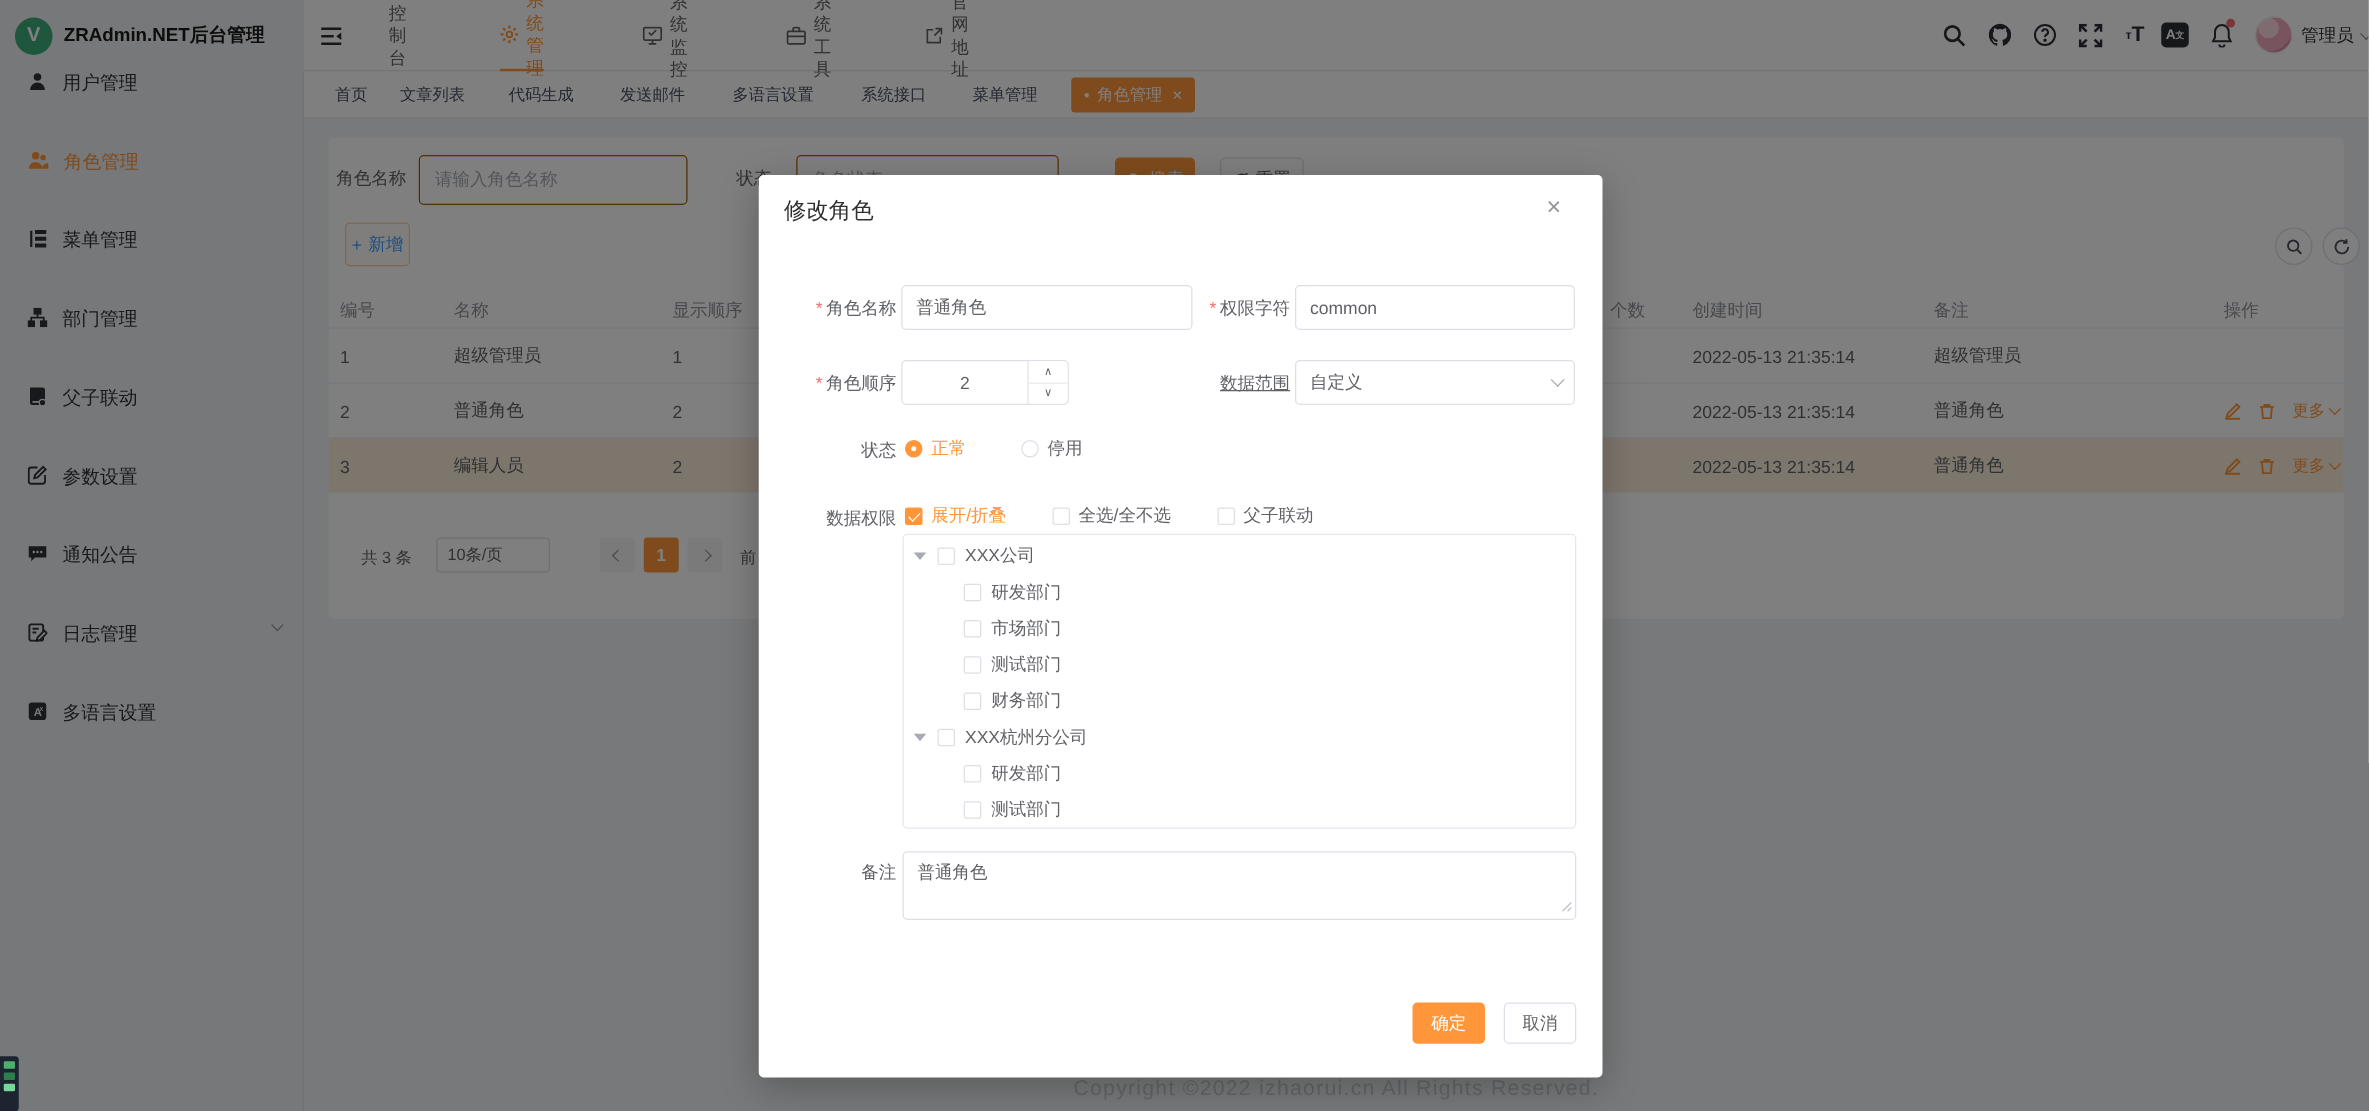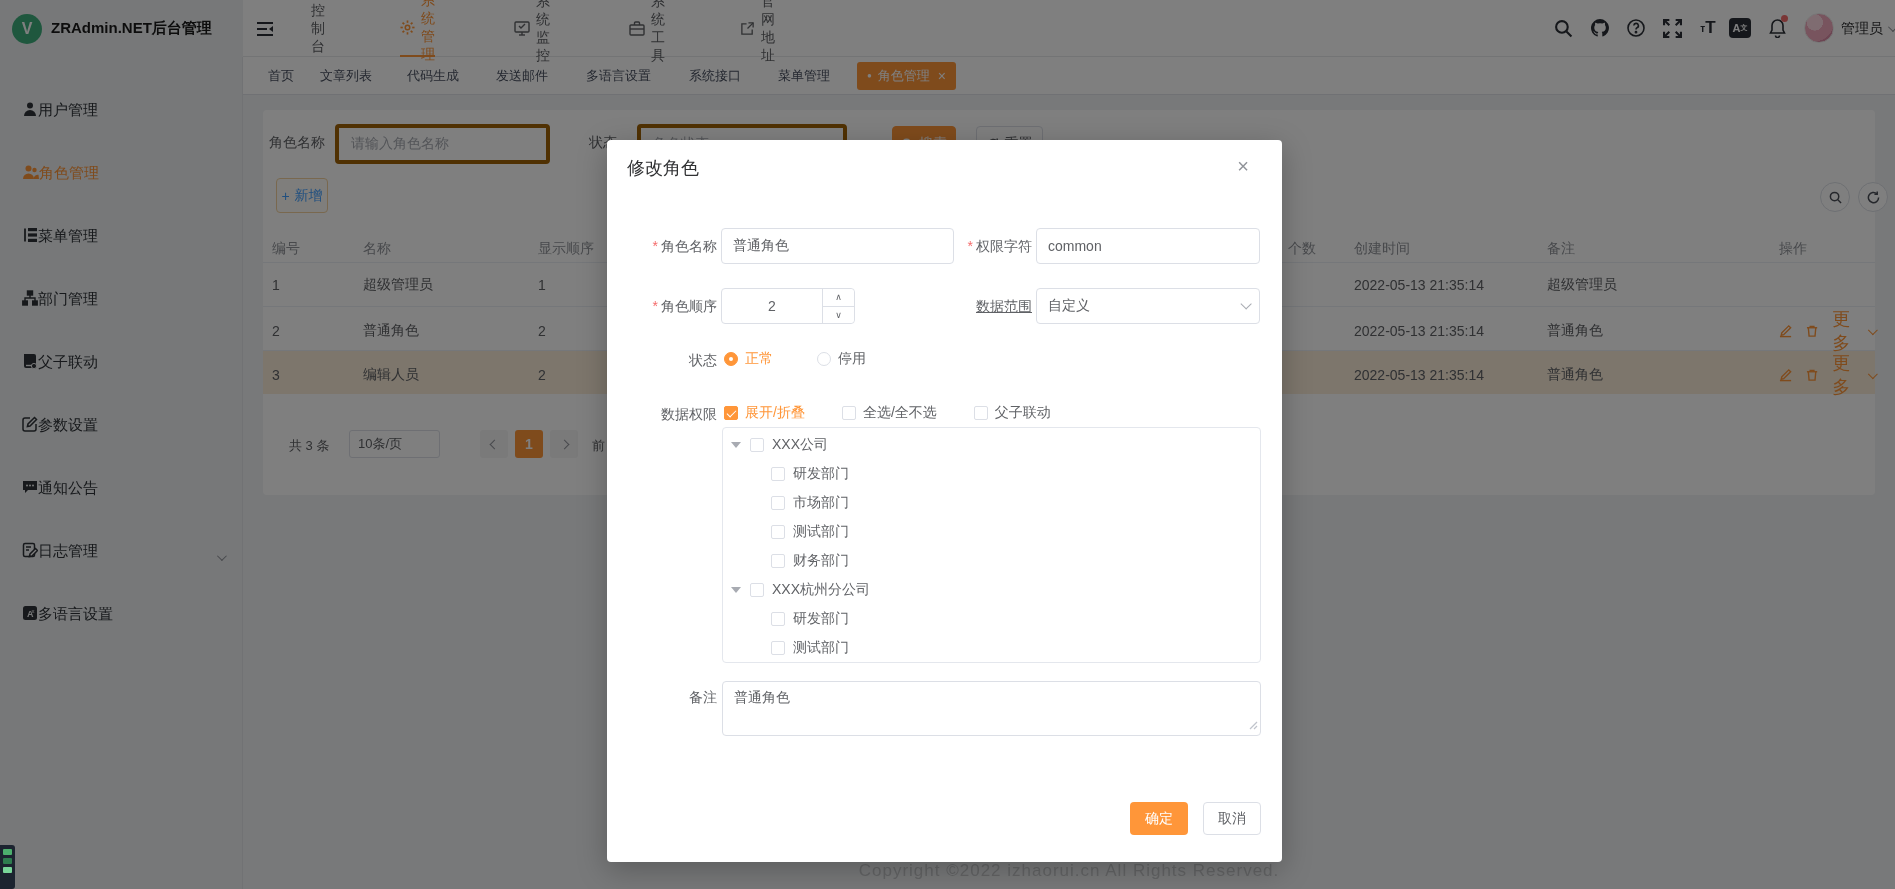--- a/index.html
+++ b/index.html
@@ -28,42 +28,42 @@
   #fontsize-icon { font-weight:bold; }
   #lang-badge { background:#2b2f36; color:#fff; border-radius:4px; width:22px; height:20px; font-size:11px; display:flex; align-items:center; justify-content:center; font-weight:bold; }
   
   #tabbar { position:absolute; left:243px; top:57px; width:1652px; height:38px; background:#fff; border-bottom:1px solid #e0e3e8; z-index:1; }
   .tab { position:absolute; top:0; height:38px; display:flex; align-items:center; font-size:13px; color:#495060; cursor:pointer; }
   .tab.active { top:5px; height:28px; background:#ff9639; color:#fff; padding:0 10px; border-radius:3px; gap:6px; }
   .tab .tdot { font-size:8px; line-height:1; }
   .tab .tclose { font-size:14px; margin-left:2px; }
   
   #sidebar { position:absolute; left:0; top:57px; width:243px; height:832px; background:#eef0f2; border-right:1px solid #e2e4e8; z-index:2; }
-  .side-item { height:63px; display:flex; align-items:flex-end; padding:0 18px 0 22px; color:#2f3338; font-size:15px; cursor:pointer; }
+  .side-item { height:63px; display:flex; align-items:flex-start; padding:0 18px 0 22px; gap:12px; color:#2f3338; font-size:15px; cursor:pointer; }
   .side-item svg { flex:0 0 auto; }
   .side-item.active { color:#ff9639; }
   .side-item .grow { flex:1; }
   
   #content { position:absolute; left:243px; top:95px; width:1652px; height:794px; background:#f1f3f5; }
   #card { position:absolute; left:20px; top:15px; width:1612px; height:385px; background:#fff; border-radius:4px; }
   .f-label { position:absolute; font-size:14px; color:#606266; }
-  .inp { position:absolute; background:#fff; border:4px solid #a16207; border-radius:4px; display:flex; align-items:center; padding:0 12px; font-size:14px; color:#606266; }
+  .inp { position:absolute; background:#fff; border:1px solid #a16207; border-radius:4px; display:flex; align-items:center; padding:0 12px; font-size:14px; color:#606266; }
   .inp .ph { color:#a8abb2; }
   .inp .chev { margin-left:auto; width:8px; height:8px; border-right:1.5px solid #a8abb2; border-bottom:1.5px solid #a8abb2; transform:rotate(45deg) translateY(-3px); }
   .btn { position:absolute; display:flex; align-items:center; justify-content:center; gap:5px; border-radius:4px; font-size:14px; cursor:pointer; border:1px solid #dcdfe6; background:#fff; color:#606266; }
   .btn.primary { background:#ff9639; border-color:#ff9639; color:#fff; }
   .btn.plain-add { background:#fffdf8; border-color:#f3d19e; color:#409eff; }
   .round-btn { position:absolute; width:30px; height:30px; border-radius:50%; border:1px solid #dcdfe6; background:#fff; display:flex; align-items:center; justify-content:center; color:#4a4e57; cursor:pointer; }
   
   #table { position:absolute; left:0; top:114px; width:1612px;margin-top:12px; }
   .trow { display:grid; grid-template-columns:91px 175px 220px 530px 66px 193px 232px 1fr; padding-left:9px; align-items:center; }
   .trow.head { height:26px; color:#909399; font-size:14px; }
   .trow.body { height:44px; border-top:1px solid #ebeef5; color:#606266; font-size:14px; }
   .trow.body.hl { background:#faecd8; }
-  .acts { display:flex; align-items:center; gap:14px; color:#ff9639; font-size:18px; }
+  .acts { display:flex; align-items:center; gap:14px; color:#ff9639; font-size:13px; }
   .acts svg { display:block; }
   .more { display:flex; align-items:center; gap:3px; cursor:pointer; }
   .more .mini-caret{ border-color:#ff9639; }
   
   .pag-txt { position:absolute; font-size:13px; color:#606266; }
   .pag-box { position:absolute; height:28px; border:1px solid #dcdfe6; border-radius:3px; background:#fff; display:flex; align-items:center; padding:0 8px; font-size:13px; color:#606266; }
   .pag-btn { position:absolute; width:28px; height:28px; border-radius:3px; background:#f4f4f5; color:#606266; display:flex; align-items:center; justify-content:center; cursor:pointer; }
   .pag-btn.cur { background:#ff9639; color:#fff; font-weight:bold; }
   .pg-arrow { width:7px; height:7px; border-left:1.5px solid #909399; border-bottom:1.5px solid #909399; }
   .pg-arrow.left { transform:rotate(45deg); }

